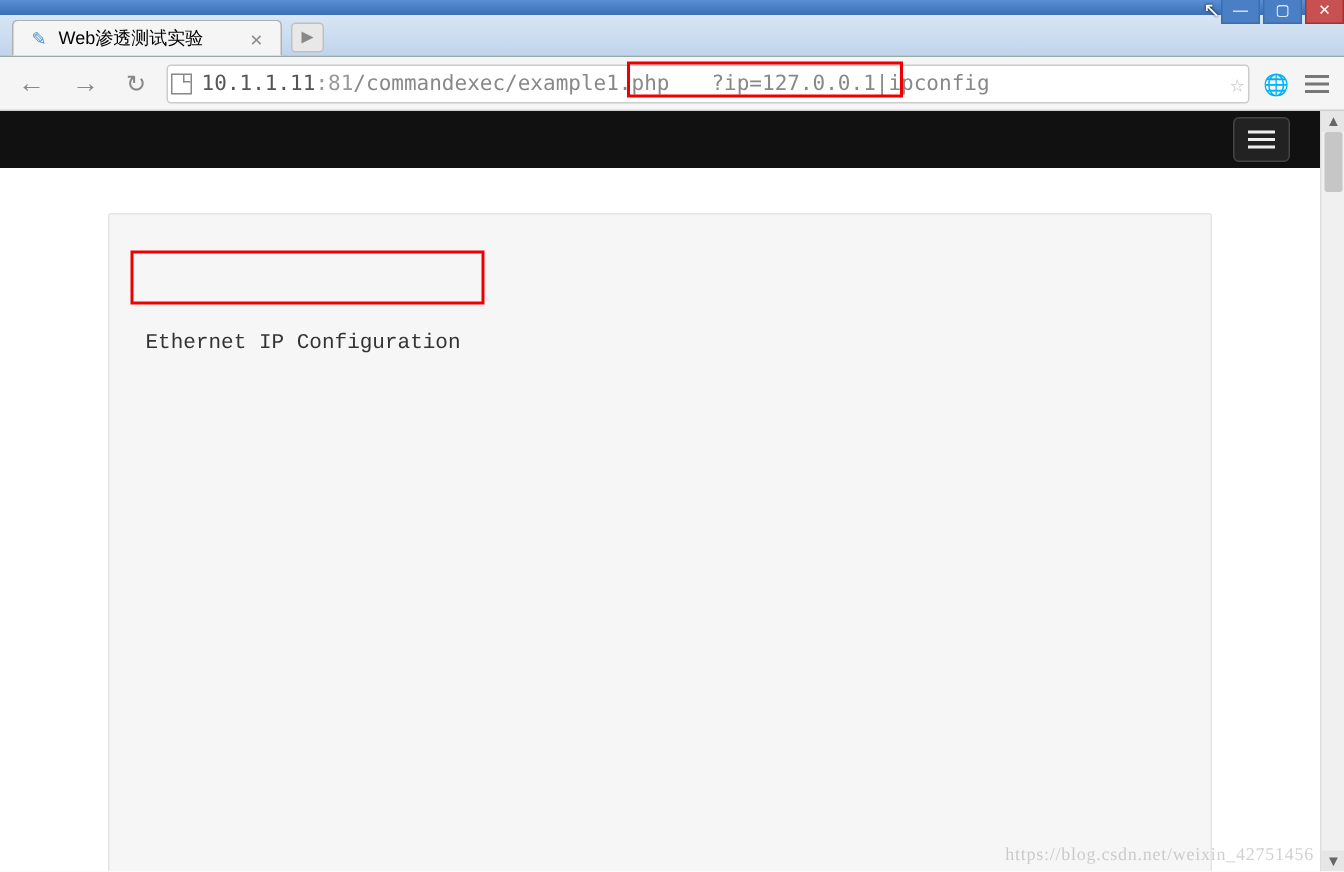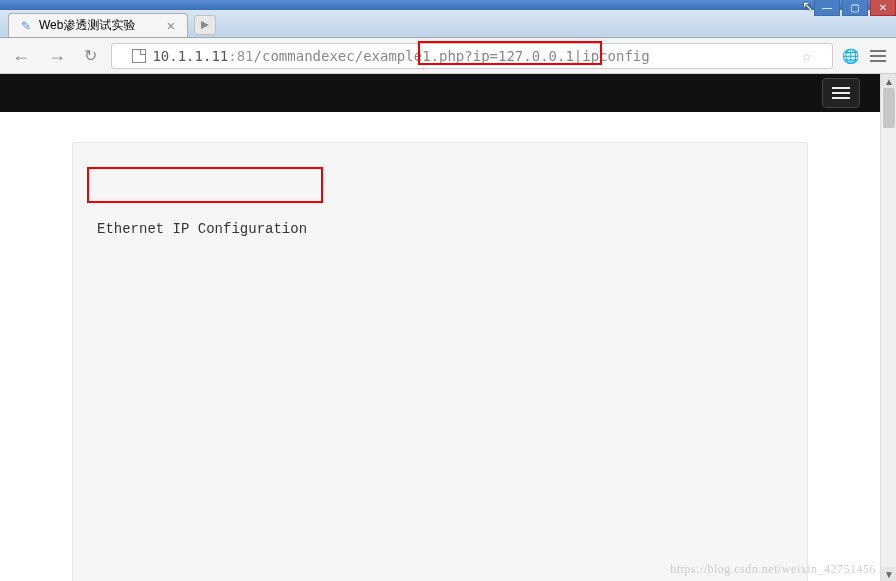--- a/index.html
+++ b/index.html
@@ -105,21 +105,21 @@
     }
     .nav-arrow.reload { font-size: 16px; }
     .omnibox {
       flex: 1;
       height: 26px;
       background: #fff;
       border: 1px solid #ccc;
       border-radius: 3px;
       display: flex;
       align-items: center;
-      padding: 0 20px;
+      padding: 0 2px;
       font-size: 14px;
       font-family: monospace;
       position: relative;
     }
     .omnibox .page-icon {
       width: 14px;
       height: 14px;
       border: 1px solid #888;
       margin-right: 6px;
       position: relative;
@@ -128,21 +128,21 @@
       content: "";
       position: absolute;
       top: 0; right: 0;
       width: 4px; height: 4px;
       border-left: 1px solid #888;
       border-bottom: 1px solid #888;
     }
     .url-part-host { color: #555; }
     .url-part-port { color: #999; }
     .url-part-path { color: #888; }
-    .url-part-query { color: #888; }
+    .url-part-query { color: #888; margin-left: 28px; }
     .omnibox .star-icon {
       margin-left: auto;
       color: #bbb;
       font-size: 16px;
       cursor: pointer;
     }
     .settings-icon-wrap { display:flex; gap:8px; align-items:center; }
     .earth-icon { color:#888; font-size:14px; }
     .menu-bars {
       display: flex;

